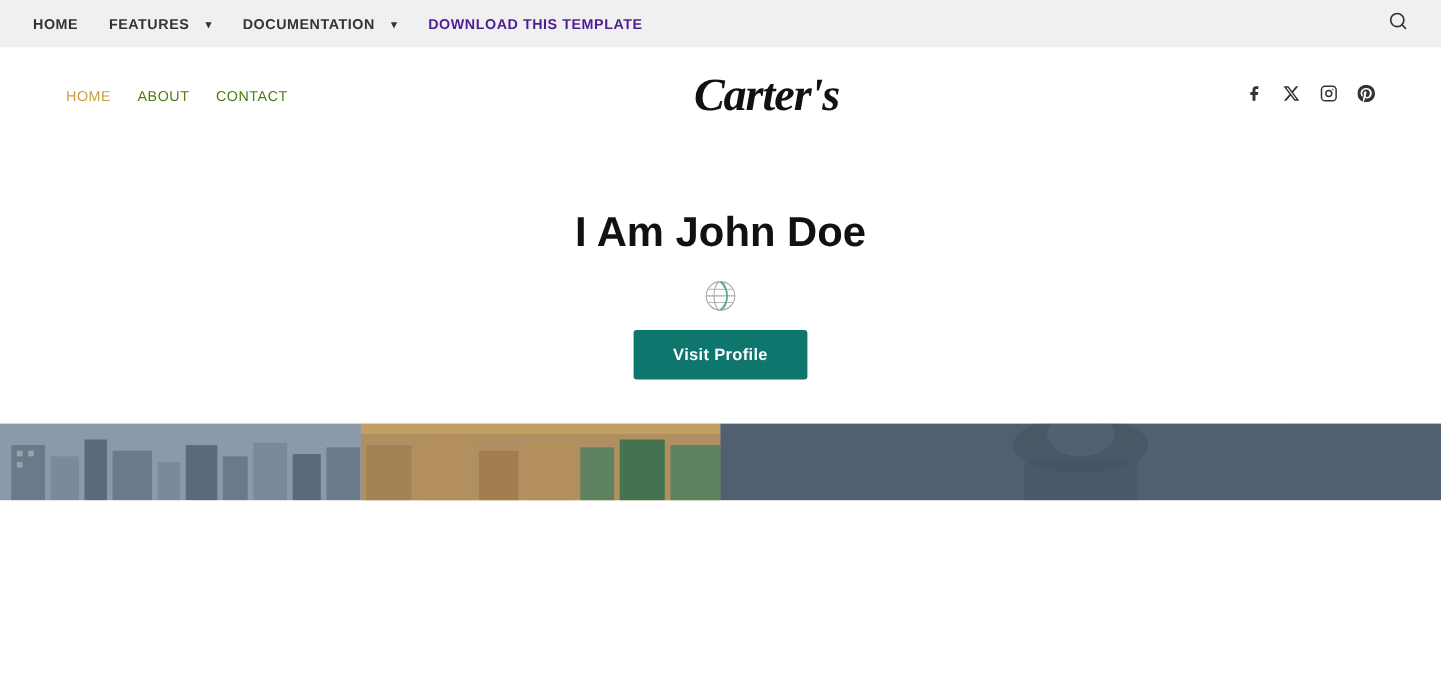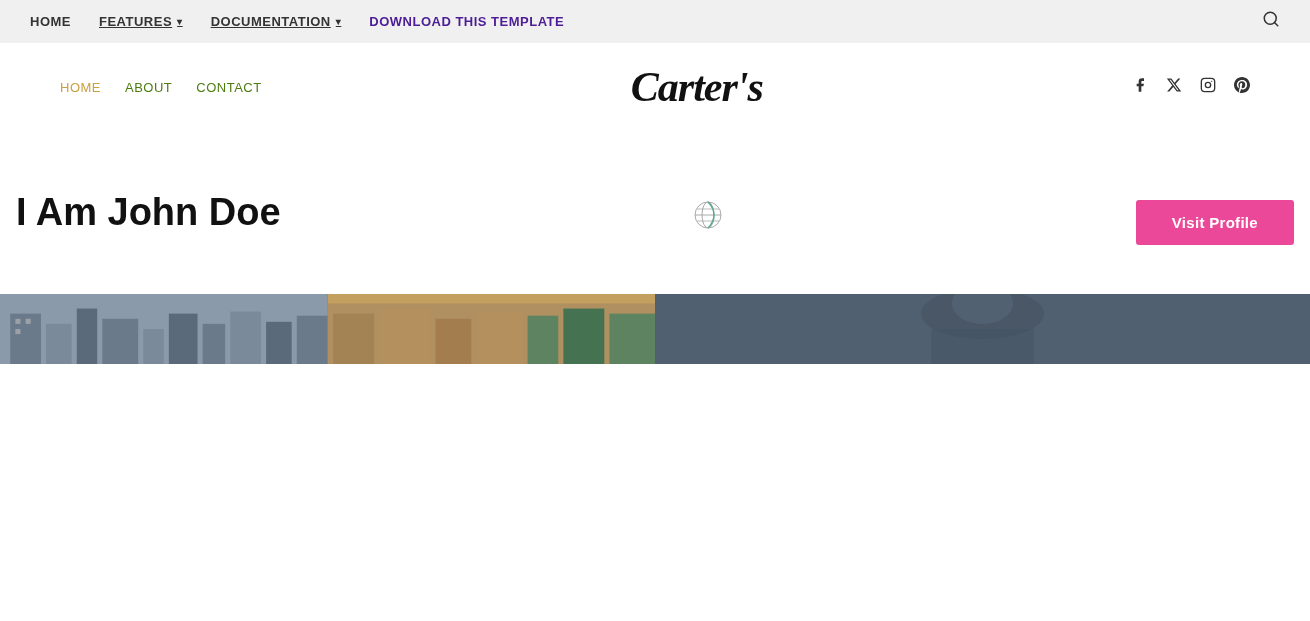--- a/index.html
+++ b/index.html
@@ -23,22 +23,21 @@
       text-decoration: none;
       color: #333;
       font-size: 13px;
       font-weight: 600;
       letter-spacing: 0.5px;
       text-transform: uppercase;
     }
     .top-nav-links a.has-dropdown {
       display: flex;
       align-items: center;
-      gap: 5px;
-      text-decoration: underline;
+      gap: 15px;
     }
     .top-nav-links a.download-link {
       color: #4c1d95;
     }
     .chevron-down {
       font-size: 10px;
       color: #333;
     }
     .search-icon-top {
       font-size: 18px;
@@ -89,24 +88,24 @@
     .social-icon {
       font-size: 16px;
       color: #333;
       cursor: pointer;
       text-decoration: none;
     }
 
     
     .hero {
       display: flex;
-      flex-direction: row;
-      align-items: center;
-      justify-content: space-between;
-      padding: 60px 16px 40px;
+      flex-direction: column;
+      align-items: center;
+      justify-content: flex-start;
+      padding: 60px 37px 40px;
       text-align: center;
     }
     .hero-title {
       font-size: 38px;
       font-weight: 700;
       color: #111;
       margin-bottom: 20px;
     }
     .hero-description {
       font-size: 15px;
@@ -225,21 +224,21 @@
       <ellipse cx="15" cy="15" rx="6" ry="13" fill="none" stroke="#aaa" stroke-width="1"></ellipse>
       <line x1="2" y1="15" x2="28" y2="15" stroke="#aaa" stroke-width="1"></line>
       <line x1="4" y1="9" x2="26" y2="9" stroke="#aaa" stroke-width="0.8"></line>
       <line x1="4" y1="21" x2="26" y2="21" stroke="#aaa" stroke-width="0.8"></line>
 
       <path d="M15 2 Q21 8 21 15 Q21 22 15 28" fill="none" stroke="#5aaa88" stroke-width="1.5"></path>
     </svg>
   </div>
 
 
-  <button class="visit-profile-btn" style="background-color: #ec4899;">Visit Profile</button>
+  <button class="visit-profile-btn" style="background-color: #0f766e;">Visit Profile</button>
 </section>
 
 <div class="image-strip">
   <div class="img-left-part1">
     <svg width="100%" height="70" viewBox="0 0 320 70" preserveAspectRatio="xMidYMid slice">
 
       <rect x="0" y="0" width="320" height="70" fill="#8a9aaa"></rect>
 
       <rect x="10" y="20" width="30" height="50" fill="#6a7a8a"></rect>
       <rect x="45" y="30" width="25" height="40" fill="#7a8a9a"></rect>

